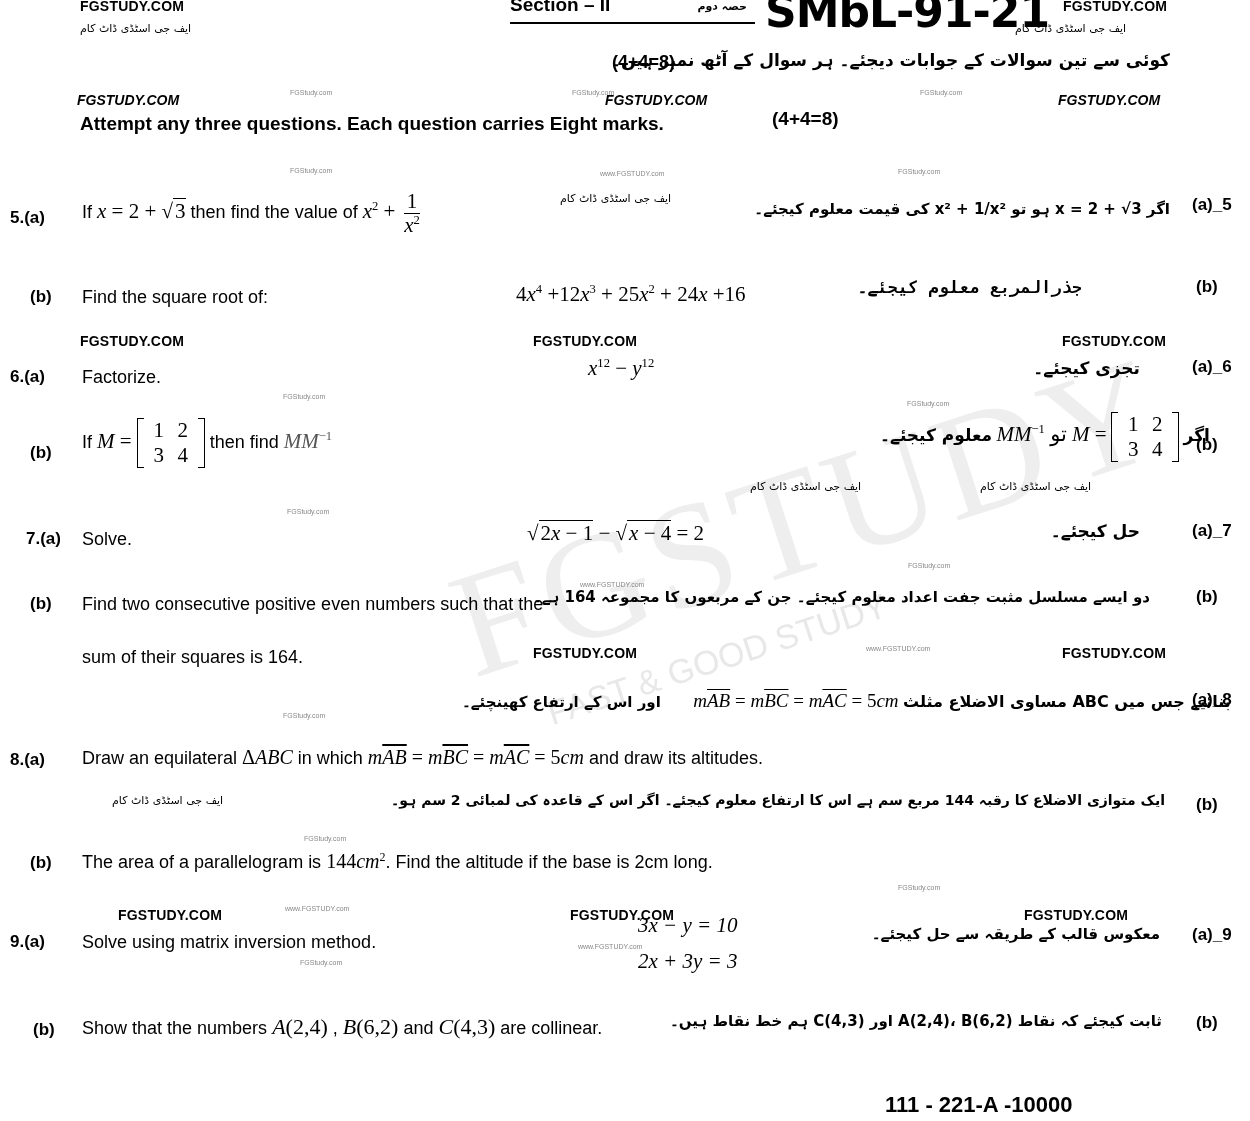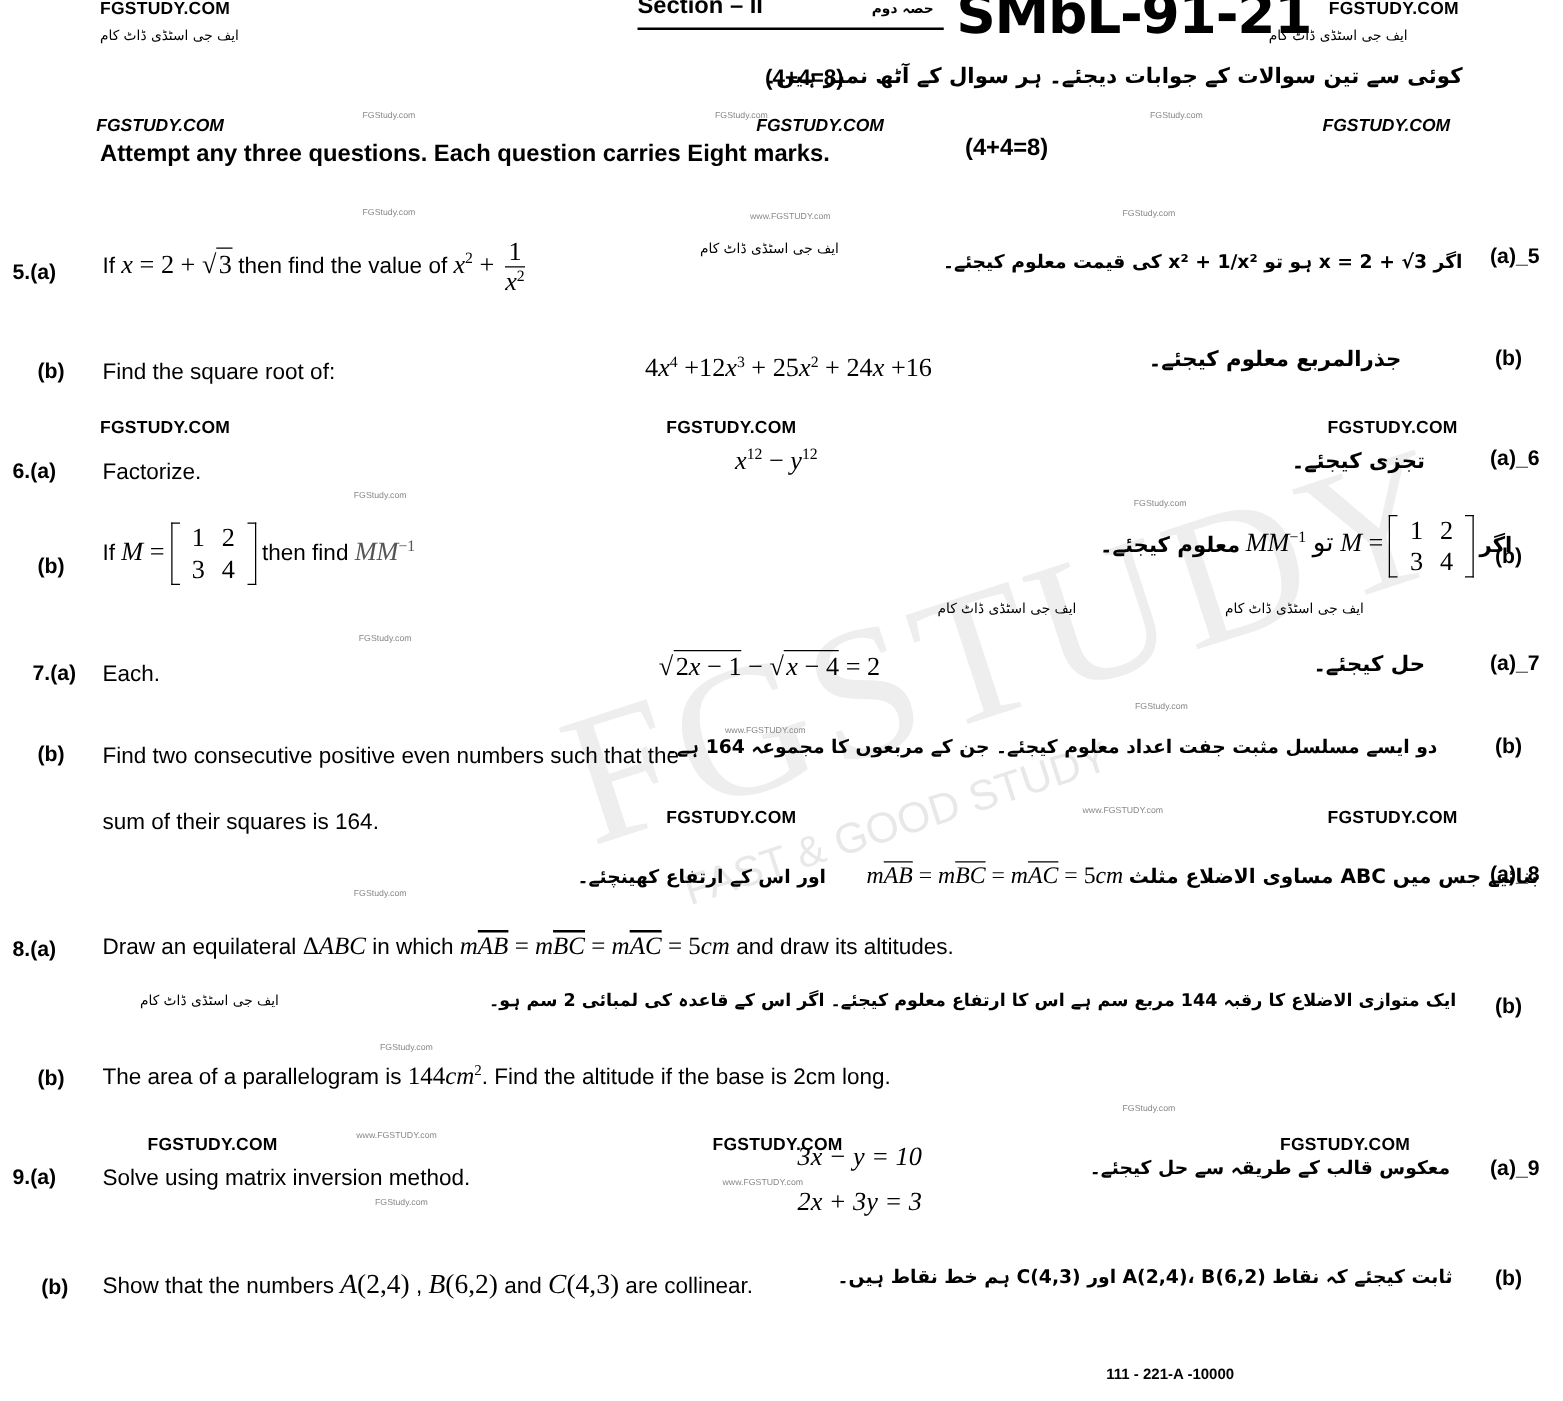--- a/index.html
+++ b/index.html
@@ -79,21 +79,21 @@
           <span class="den"><i>x</i><sup>2</sup></span>
         </span></span>
   </div>
   <div class="abs urdu-small" style="left:560px;top:192px;">ایف جی اسٹڈی ڈاٹ کام</div>
   <div class="abs urdu" style="left:780px;top:200px;width:390px;text-align:right;font-size:15px;">اگر x = 2 + √3 ہو تو x² + 1/x² کی قیمت معلوم کیجئے۔</div>
   <div class="abs qnum" style="left:1192px;top:195px;">(a)_5</div>
 
   <div class="abs qnum" style="left:30px;top:287px;">(b)</div>
   <div class="abs qtxt" style="left:82px;top:287px;">Find the square root of:</div>
   <div class="abs math" style="left:516px;top:282px;"><span>4<i>x</i><sup>4</sup> +12<i>x</i><sup>3</sup> + 25<i>x</i><sup>2</sup> + 24<i>x</i> +16</span></div>
-  <div class="abs urdu" style="left:951px;top:277px;width:170px;text-align:right;">جذرالمربع معلوم کیجئے۔</div>
+  <div class="abs urdu" style="left:912px;top:277px;width:170px;text-align:right;font-family:Liberation Mono, monospace;">جذرالمربع معلوم کیجئے۔</div>
   <div class="abs qnum" style="left:1196px;top:277px;">(b)</div>
 
   <div class="abs wm" style="left:80px;top:333px;">FGSTUDY.COM</div>
   <div class="abs wm" style="left:533px;top:333px;">FGSTUDY.COM</div>
   <div class="abs wm" style="left:1062px;top:333px;">FGSTUDY.COM</div>
 
   <div class="abs qnum" style="left:10px;top:367px;">6.(a)</div>
   <div class="abs qtxt" style="left:82px;top:367px;">Factorize.</div>
   <div class="abs math" style="left:588px;top:356px;"><i>x</i><sup>12</sup> − <i>y</i><sup>12</sup></div>
   <div class="abs urdu" style="left:1060px;top:358px;width:80px;text-align:right;">تجزی کیجئے۔</div>
@@ -134,21 +134,21 @@
       <span class="br brr"></span>
     </span>
     <span class="urdu">اگر</span>
   </div>
   <div class="abs urdu-small" style="left:980px;top:480px;">ایف جی اسٹڈی ڈاٹ کام</div>
   <div class="abs qnum" style="left:1196px;top:435px;">(b)</div>
 
   <div class="abs tiny" style="left:287px;top:508px;">FGStudy.com</div>
 
   <div class="abs qnum" style="left:10px;top:529px;margin-left:16px;">7.(a)</div>
-  <div class="abs qtxt" style="left:82px;top:529px;">Each.</div>
+  <div class="abs qtxt" style="left:82px;top:529px;">Solve.</div>
   <div class="abs math" style="left:527px;top:521px;">√<span class="sqrt">2<i>x</i> − 1</span> − √<span class="sqrt"><i>x</i> − 4</span> = 2</div>
   <div class="abs urdu" style="left:1060px;top:521px;width:80px;text-align:right;">حل کیجئے۔</div>
   <div class="abs qnum" style="left:1192px;top:521px;">(a)_7</div>
 
   <div class="abs tiny" style="left:580px;top:581px;">www.FGSTUDY.com</div>
   <div class="abs tiny" style="left:908px;top:562px;">FGStudy.com</div>
 
   <div class="abs qnum" style="left:30px;top:594px;">(b)</div>
   <div class="abs qtxt" style="left:82px;top:594px;">Find two consecutive positive even numbers such that the</div>
   <div class="abs qtxt" style="left:82px;top:647px;">sum of their squares is 164.</div>
@@ -207,14 +207,14 @@
     <span>Show that the numbers</span>
     <span class="math" style="font-size:22px;"><i>A</i>(2,4)</span> ,
     <span class="math" style="font-size:22px;font-family:Liberation Serif, serif;"><i>B</i>(6,2)</span>
     <span>and</span>
     <span class="math" style="font-size:22px;"><i>C</i>(4,3)</span>
     <span>are collinear.</span>
   </div>
   <div class="abs urdu" style="left:712px;top:1012px;width:450px;text-align:right;font-size:15px;">ثابت کیجئے کہ نقاط A(2,4)، B(6,2) اور C(4,3) ہم خط نقاط ہیں۔</div>
   <div class="abs qnum" style="left:1196px;top:1013px;">(b)</div>
 
-  <div class="abs" style="left:885px;top:1092px;font-size:12px;font-weight:bold;">111 - 221-A -10000</div>
+  <div class="abs" style="left:885px;top:1092px;font-size:22px;font-weight:bold;">111 - 221-A -10000</div>
 </div>
 
 </body></html>

